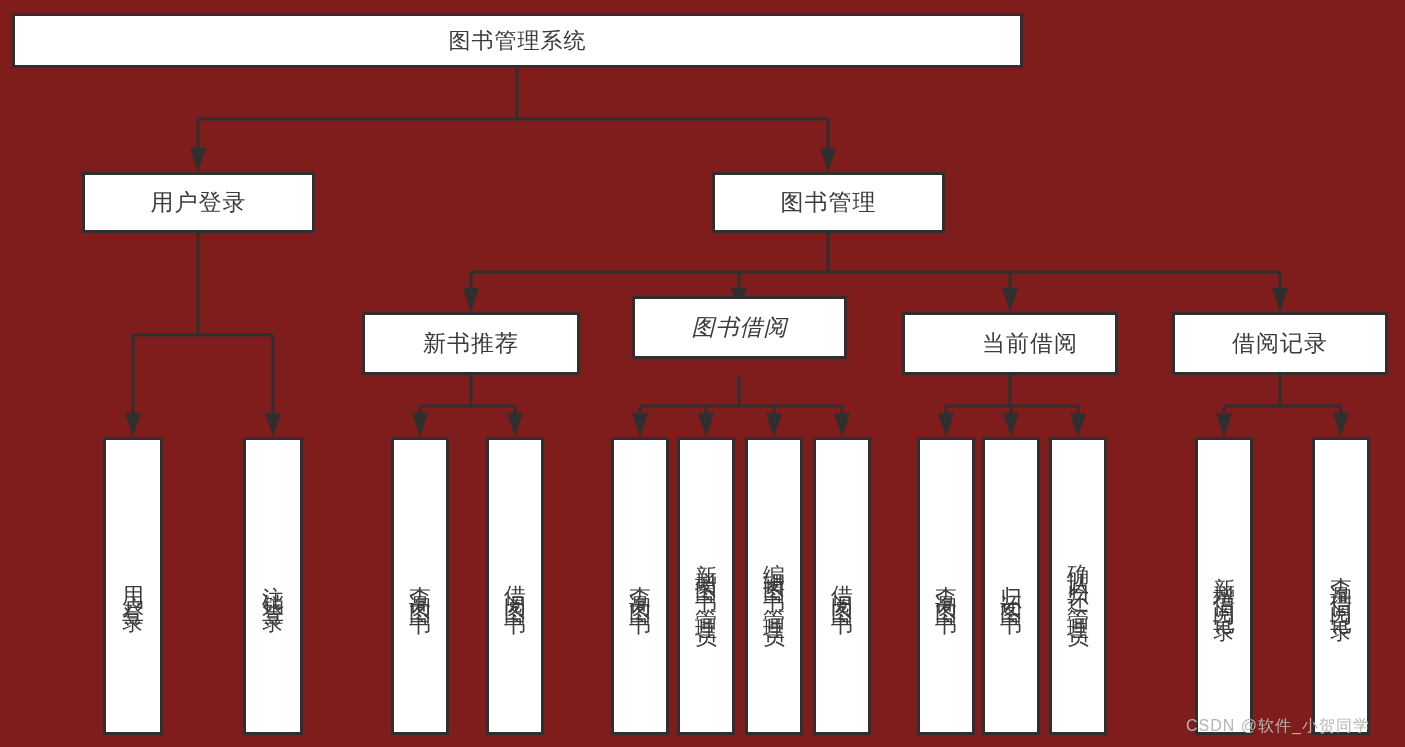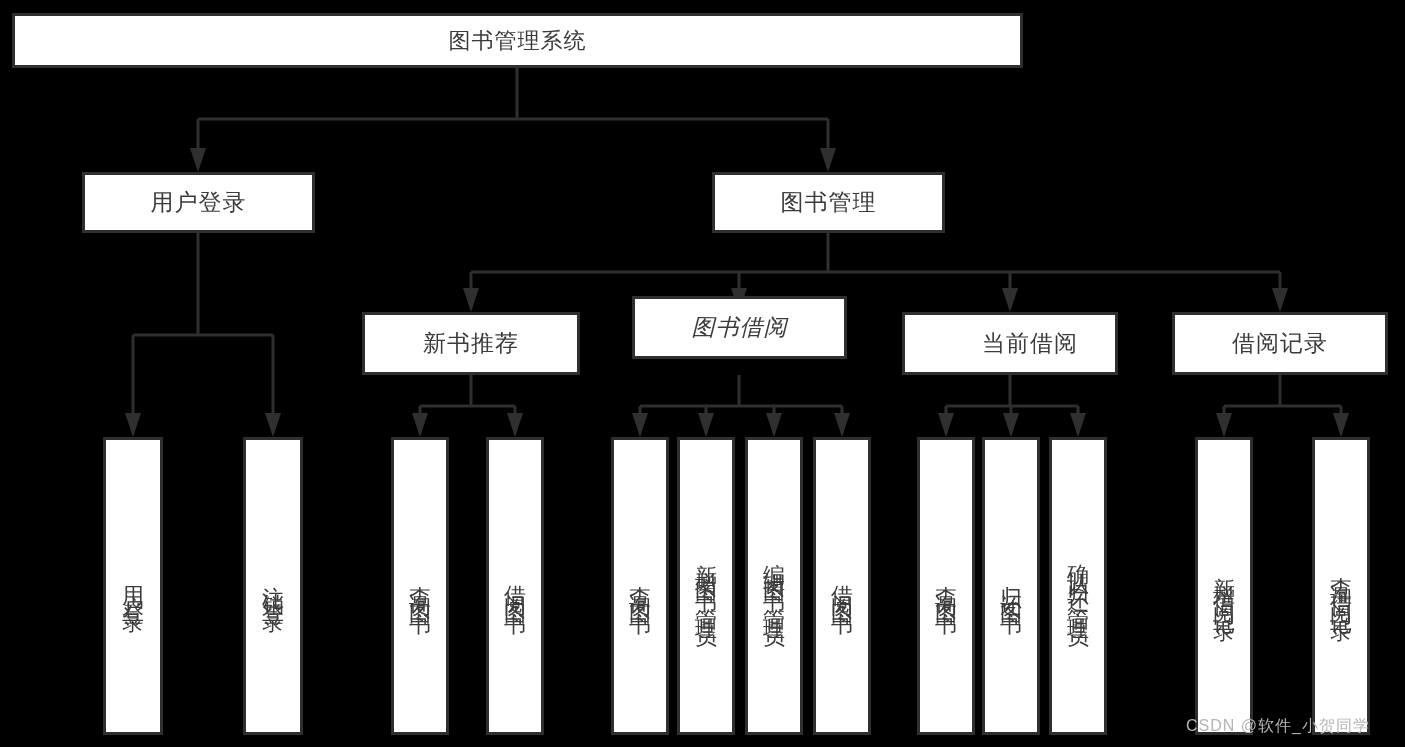--- a/index.html
+++ b/index.html
@@ -1,19 +1,19 @@
 <!DOCTYPE html>
 <html style="--line: #2f2f2f; --text: #3b3b3b; --box_bg: #ffffff; --watermark: #b5b5b5;"><head>
 <meta charset="utf-8">
 <style>
   html,body{margin:0;padding:0;background:#ffffff;}
   #stage{
     position:relative;
     width:1405px;height:747px;
-    background:#000000;
+    background:#7f1d1d;
     font-family:"Liberation Sans","DejaVu Sans",sans-serif;
     overflow:hidden;
   }
   #wires{position:absolute;left:0;top:0;width:1405px;height:747px;}
   .cline{stroke:var(--line,#2f2f2f);stroke-width:3;fill:none;}
   .ahead{fill:var(--line,#2f2f2f);stroke:none;}
   .box{
     position:absolute;
     background:var(--box_bg,#ffffff);
     border:3px solid var(--line,#2f2f2f);

